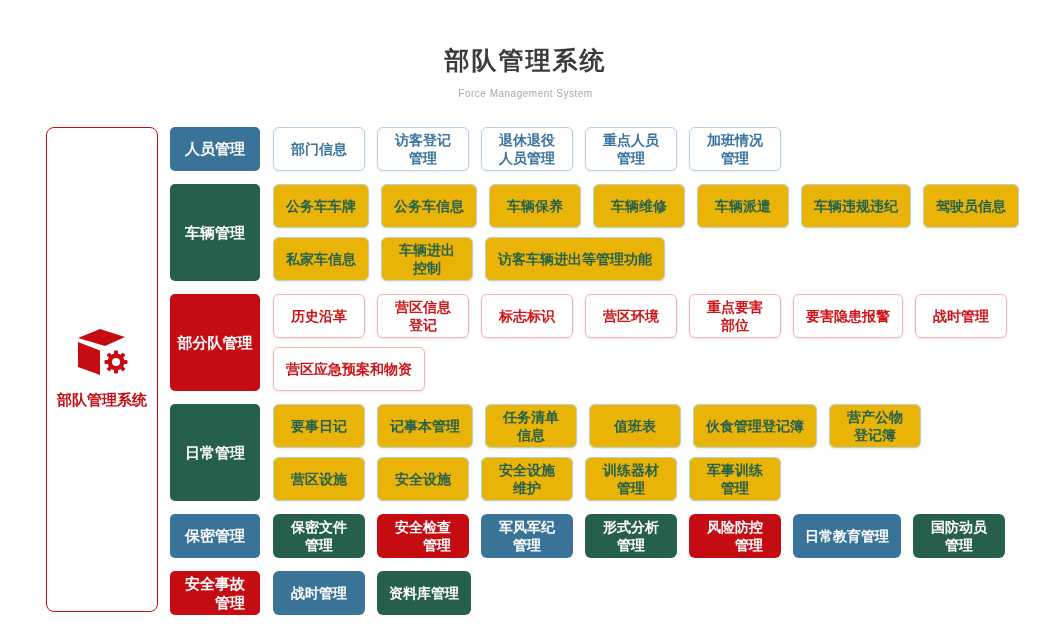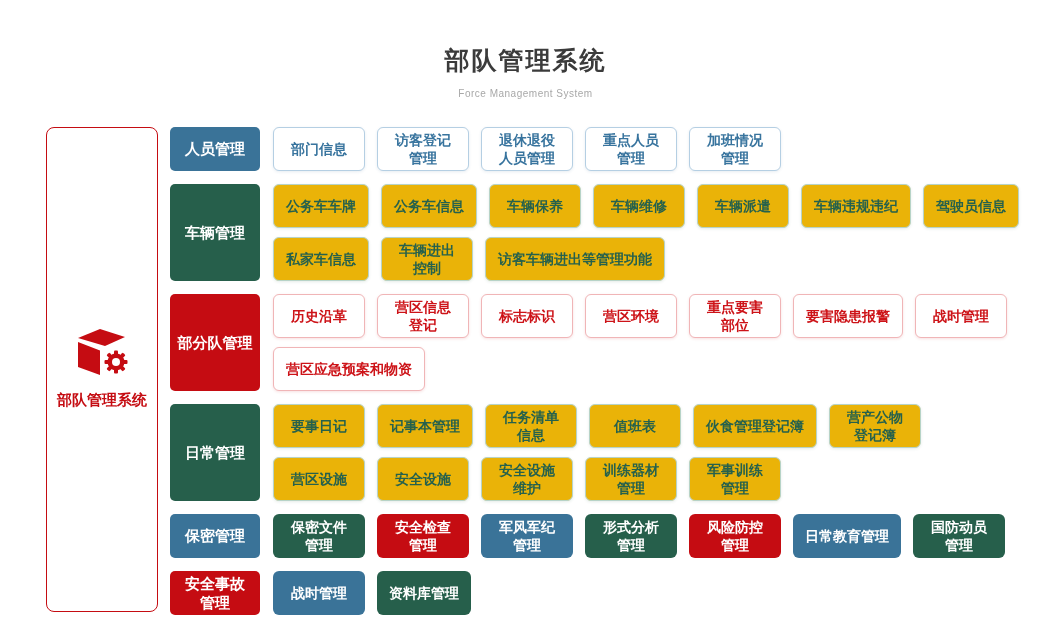--- a/index.html
+++ b/index.html
@@ -52,21 +52,21 @@
     display: flex; align-items: center; justify-content: center;
     text-align: center; white-space: pre-line;
     font-size: 14px; font-weight: bold; line-height: 1.3;
     padding: 0 12px;
   }
   .outline-blue  { background: #fff; border: 1px solid var(--blue-border);  color: var(--blue-text);  box-shadow: 0 1px 3px rgba(60,110,150,.12); }
   .outline-green { background: #eab308; border: 1px solid var(--green-border); color: var(--green-text); box-shadow: 0 1px 3px rgba(40,95,75,.12); text-align: center; }
   .outline-red   { background: #fff; border: 1px solid var(--red-border);   color: var(--red-text);   box-shadow: 0 1px 3px rgba(200,12,20,.12); }
   .solid-blue  { background: var(--blue);  color: #fff; }
   .solid-green { background: var(--green); color: #ffffff; }
-  .solid-red   { background: var(--red);   color: #fff; }
+  .solid-red   { background: var(--red);   color: #fff; text-align: right; }
 </style>
 </head>
 <body>
 
 <div class="header">
   <div class="title">部队管理系统</div>
   <div class="subtitle">Force Management System</div>
 </div>
 
 <div class="sidebar">

